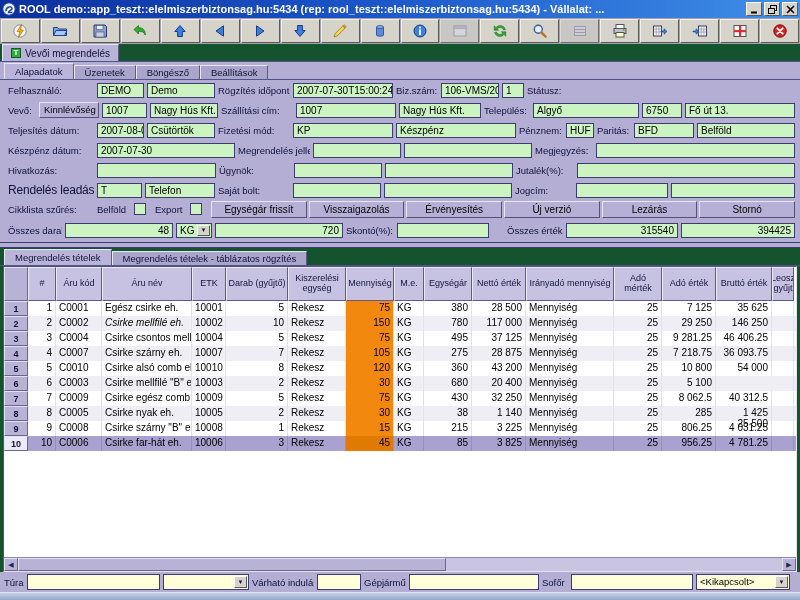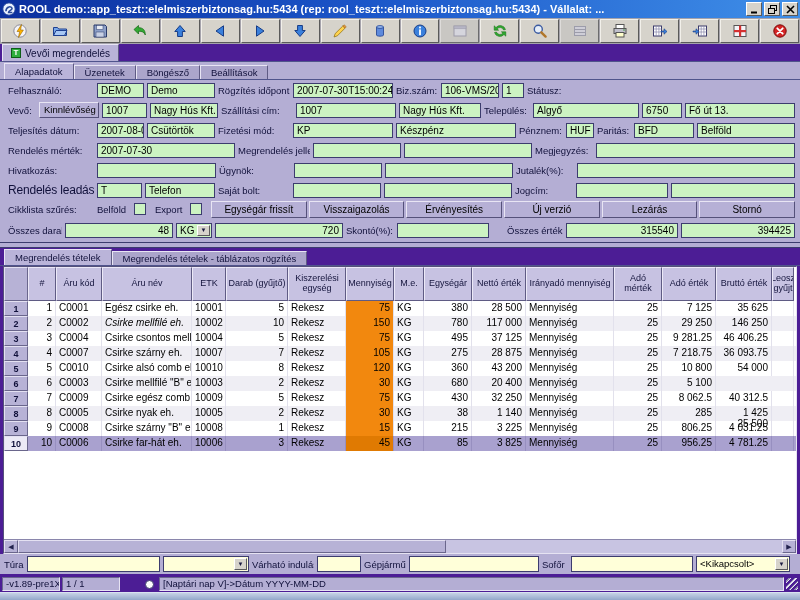--- a/index.html
+++ b/index.html
@@ -1,18 +1,18 @@
 <!DOCTYPE html>
 <html><head>
 <meta charset="utf-8">
 <style>
   html,body{margin:0;padding:0;}
   body{width:800px;height:600px;overflow:hidden;font-family:"Liberation Sans",sans-serif;background:#b4aed4;}
   *{box-sizing:border-box;}
-  .window{width:800px;height:600px;display:flex;flex-direction:column;background:#4c1d95;}
+  .window{width:800px;height:600px;display:flex;flex-direction:column;background:#14532d;}
 
   
   .titlebar{height:18px;flex:0 0 18px;background:linear-gradient(90deg,#0b2f9e 0%,#1b55c8 45%,#3f8fe8 100%);
     display:flex;align-items:center;padding:0 2px;color:#fff;}
   .titlebar .title{font-size:11px;font-weight:bold;white-space:nowrap;overflow:hidden;flex:1;margin-left:3px;}
   .appicon{width:14px;height:14px;display:inline-flex;}
   .winbtns{display:flex;gap:2px;}
   .wbtn{width:16px;height:14px;background:#d6d3cb;border:1px solid;border-color:#fff #5a5a5a #5a5a5a #fff;
     display:flex;align-items:center;justify-content:center;padding:0;}
 
@@ -342,21 +342,21 @@
       <span class="fld" style="width:100px">KP</span>
       <span class="fld" style="width:120px">Készpénz</span>
       <span class="lbl" style="width:44px">Pénznem:</span>
       <span class="fld" style="width:28px">HUF</span>
       <span class="lbl" style="width:34px">Paritás:</span>
       <span class="fld" style="width:60px">BFD</span>
       <span class="fld" style="flex:1">Belföld</span>
     </div>
 
     <div class="frow">
-      <span class="lbl" style="width:86px">Rendelés mérték:</span>
+      <span class="lbl" style="width:86px">Készpénz dátum:</span>
       <span class="fld" style="width:138px">2007-07-30</span>
       <span class="lbl" style="width:72px">Megrendelés jelleg:</span>
       <span class="fld" style="width:88px"></span>
       <span class="fld" style="width:128px"></span>
       <span class="lbl" style="width:58px">Megjegyzés:</span>
       <span class="fld" style="flex:1"></span>
     </div>
 
     <div class="frow">
       <span class="lbl" style="width:86px">Hivatkozás:</span>
@@ -633,23 +633,15 @@
     <span class="ccmb" style="width:86px"><span></span><span class="arrow">▼</span></span>
     <span class="lbl" style="width:62px">Várható indulás</span>
     <span class="cfld" style="width:44px"></span>
     <span class="lbl" style="width:42px">Gépjármű</span>
     <span class="cfld" style="width:130px"></span>
     <span class="lbl" style="width:26px">Sofőr</span>
     <span class="cfld" style="width:122px"></span>
     <span class="ccmb" style="width:94px"><span>&lt;Kikapcsolt&gt;</span><span class="arrow">▼</span></span>
   </div>
 
-  <div class="statusbar">
-    <span class="sbox" style="width:58px">-v1.89-pre1X</span>
-    <span class="sbox" style="width:58px">1 / 1</span>
-    <span style="width:18px"></span>
-    <span class="radio"></span>
-    <span class="sbox" style="flex:1">[Naptári nap V]-&gt;Dátum YYYY-MM-DD</span>
-    <span class="grip"></span>
-  </div>
 
   <div class="bottomstrip"></div>
 </div>
 
 </body></html>

